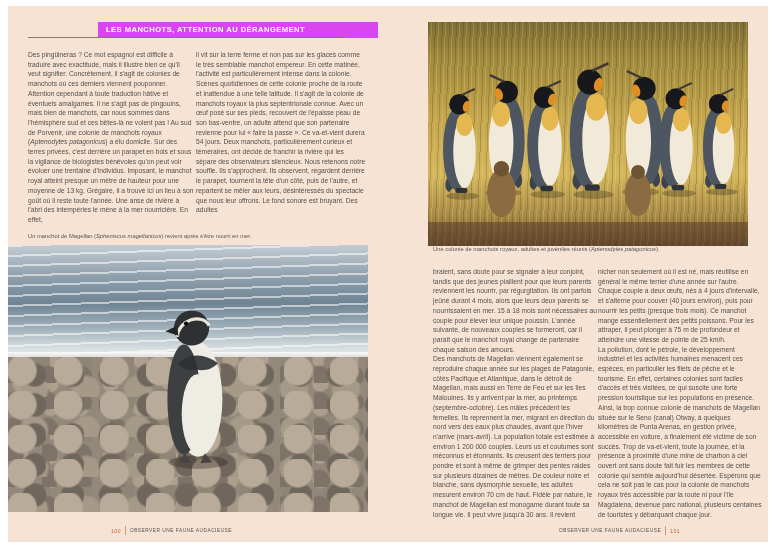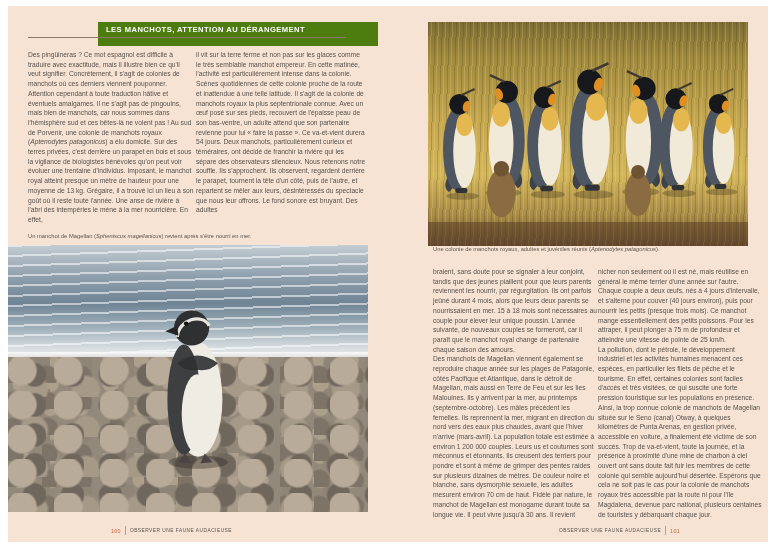--- a/index.html
+++ b/index.html
@@ -6,22 +6,22 @@
   body{
     width:775px;height:548px;background:#ffffff;overflow:hidden;
     font-family:"Liberation Sans", sans-serif;position:relative;
   }
   .spread{
     position:absolute;left:8px;top:6px;width:760px;height:536px;
     background:#f6e3d4;
   }
   
   .banner{
-    position:absolute;left:90px;top:16px;height:24px;min-width:280px;
-    background:#4d7c0f;color:#ffffff;font-size:7.6px;font-weight:bold;
+    position:absolute;left:90px;top:16px;height:16px;min-width:280px;
+    background:#d946ef;color:#ffffff;font-size:7.6px;font-weight:bold;
     letter-spacing:.45px;line-height:15px;padding:0 8px;box-sizing:border-box;
     text-transform:uppercase;
   }
   .top-rule{
     position:absolute;left:20px;top:31px;width:318px;height:1px;background:#8a7767;
   }
   
   .col{
     position:absolute;color:#57504b;font-size:6.7px;line-height:9.7px;
     text-align:left;

